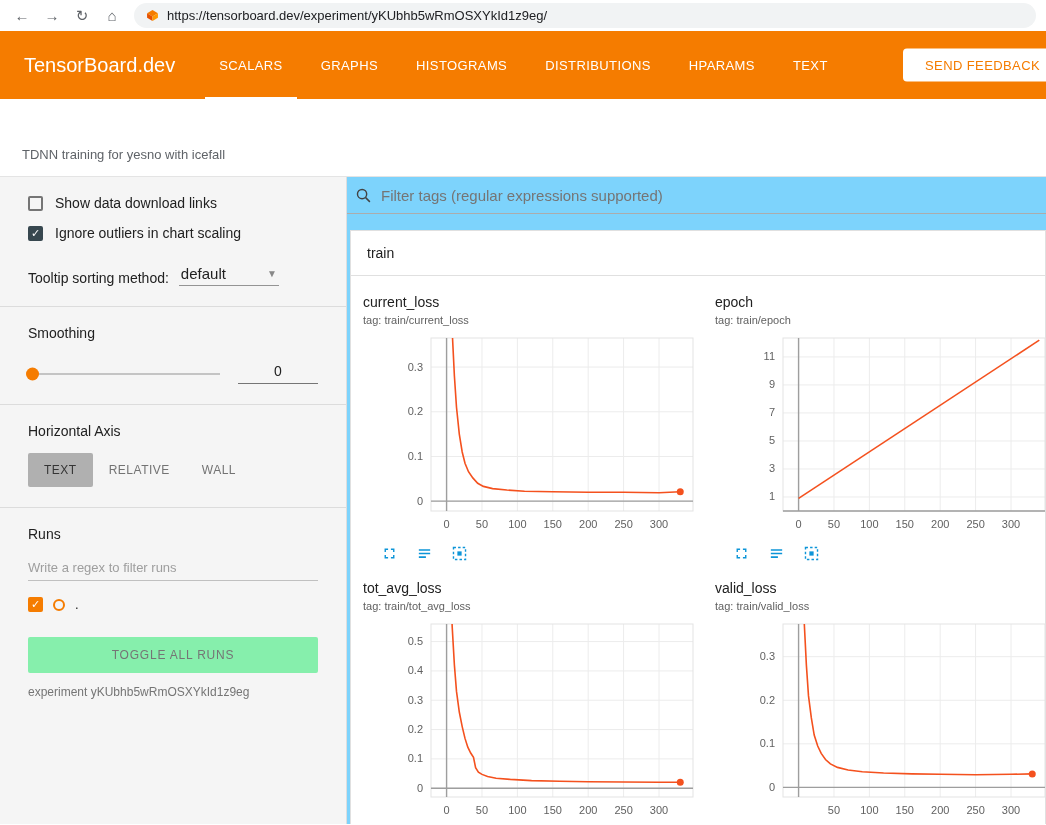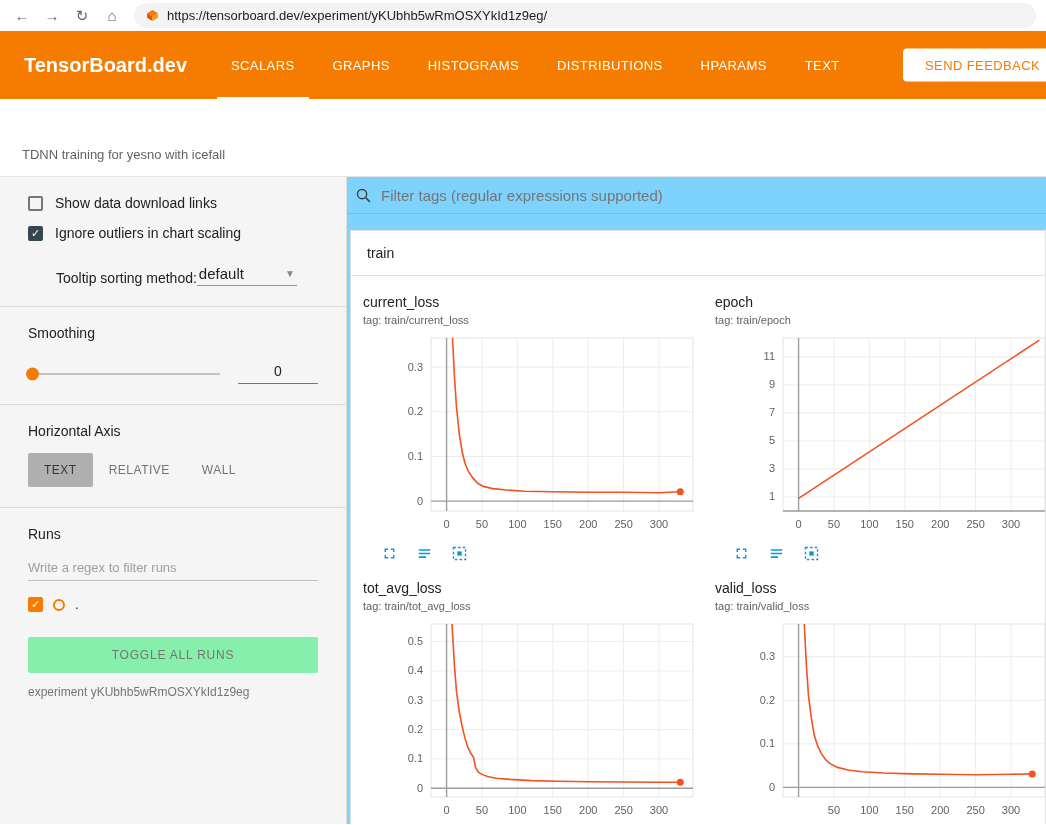--- a/index.html
+++ b/index.html
@@ -9,21 +9,21 @@
   
   .browser-bar { height:31px; display:flex; align-items:center; padding:0 10px; gap:6px; background:#fff; }
   .nav-btn { width:24px; height:24px; display:flex; align-items:center; justify-content:center;
              color:#5f6368; font-size:15px; border-radius:50%; cursor:pointer; }
   .addr { flex:1; height:25px; background:#f1f3f4; border-radius:13px; display:flex; align-items:center;
           gap:8px; padding:0 12px; font-size:13px; color:#202124; margin-left:4px; }
 
   
   .app-header { height:68px; background:#f57c00; display:flex; align-items:stretch; padding-left:24px;
                 position:relative; color:#fff; }
-  .logo { font-size:20px; font-weight:bold; align-self:center; margin-right:44px; white-space:nowrap; }
+  .logo { font-size:20px; font-weight:normal; align-self:center; margin-right:44px; white-space:nowrap; }
   .tabs { display:flex; gap:38px; }
   .tab { display:flex; align-items:center; position:relative; font-size:13px; font-weight:500;
          letter-spacing:.4px; cursor:pointer; white-space:nowrap; }
   .tab.active::after { content:""; position:absolute; left:-14px; right:-14px; bottom:0; height:2px; background:#fff; }
   .feedback-btn { position:absolute; right:-16px; top:50%; transform:translateY(-50%); background:#fff;
                   color:#f57c00; border:none; font-size:13px; font-weight:500; letter-spacing:.4px;
                   padding:9px 22px; border-radius:4px; font-family:inherit; cursor:pointer; white-space:nowrap; }
 
   .exp-bar { height:78px; display:flex; align-items:flex-end; padding:0 0 14px 22px; font-size:13px;
              color:#5f6368; border-bottom:1px solid #e4e4e4; }
@@ -34,21 +34,21 @@
   .sidebar { width:347px; background:#f5f5f5; border-right:1px solid #dedede; flex-shrink:0;
              font-size:14px; color:#212121; }
   .side-section { padding:18px 28px 20px; }
   .side-section + .side-section { border-top:1px solid #dcdcdc; }
   .check-row { display:flex; align-items:center; gap:12px; margin-bottom:14px; font-size:14px; }
   .checkbox { width:15px; height:15px; border:2px solid #757575; border-radius:2px; flex-shrink:0;
               display:flex; align-items:center; justify-content:center; cursor:pointer;
               font-size:11px; font-weight:bold; line-height:1; }
   .checkbox.dark { background:#37474f; border-color:#37474f; color:#fff; }
   .checkbox.orange { background:#f57c00; border-color:#f57c00; color:#fff; }
-  .tooltip-row { display:flex; align-items:flex-end; gap:0; margin-top:24px;margin-left:28px; }
+  .tooltip-row { display:flex; align-items:flex-end; gap:10px; margin-top:24px; }
   .dropdown { display:flex; align-items:center; justify-content:space-between; width:100px;
               border-bottom:1px solid #949494; padding:0 2px 3px; font-size:15px; cursor:pointer; }
   .caret { color:#888; font-size:10px; }
 
   .slider-row { display:flex; align-items:center; gap:18px; margin-top:22px; }
   .slider { flex:1; height:2px; background:#c4c4c4; position:relative; cursor:pointer; }
   .slider-thumb { position:absolute; left:0; top:50%; transform:translate(-2px,-50%); width:13px; height:13px;
                   background:#f57c00; border-radius:50%; }
   .slider-value { width:80px; text-align:center; border-bottom:1px solid #757575; padding-bottom:4px; font-size:14px; }
 

